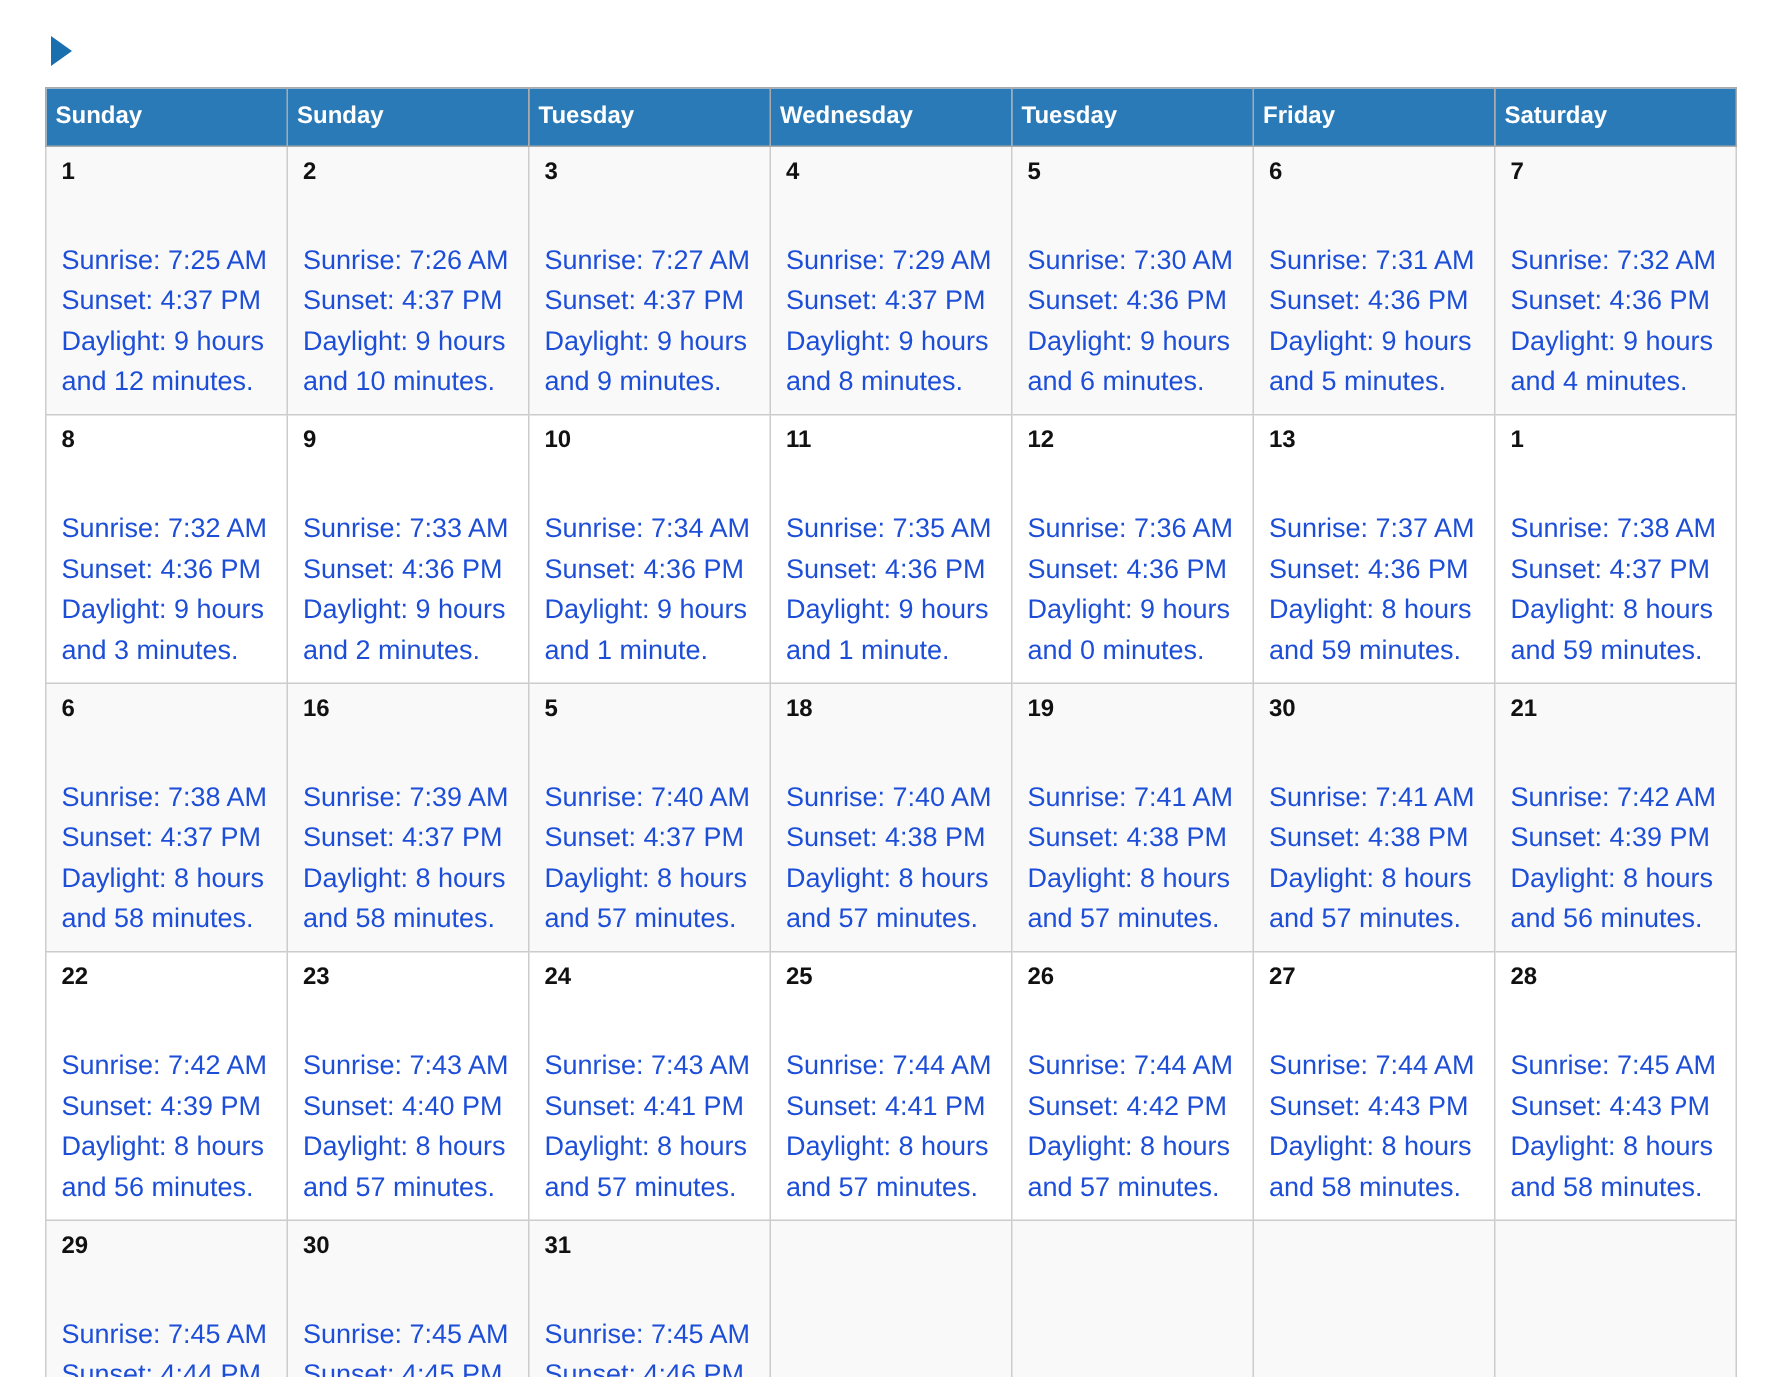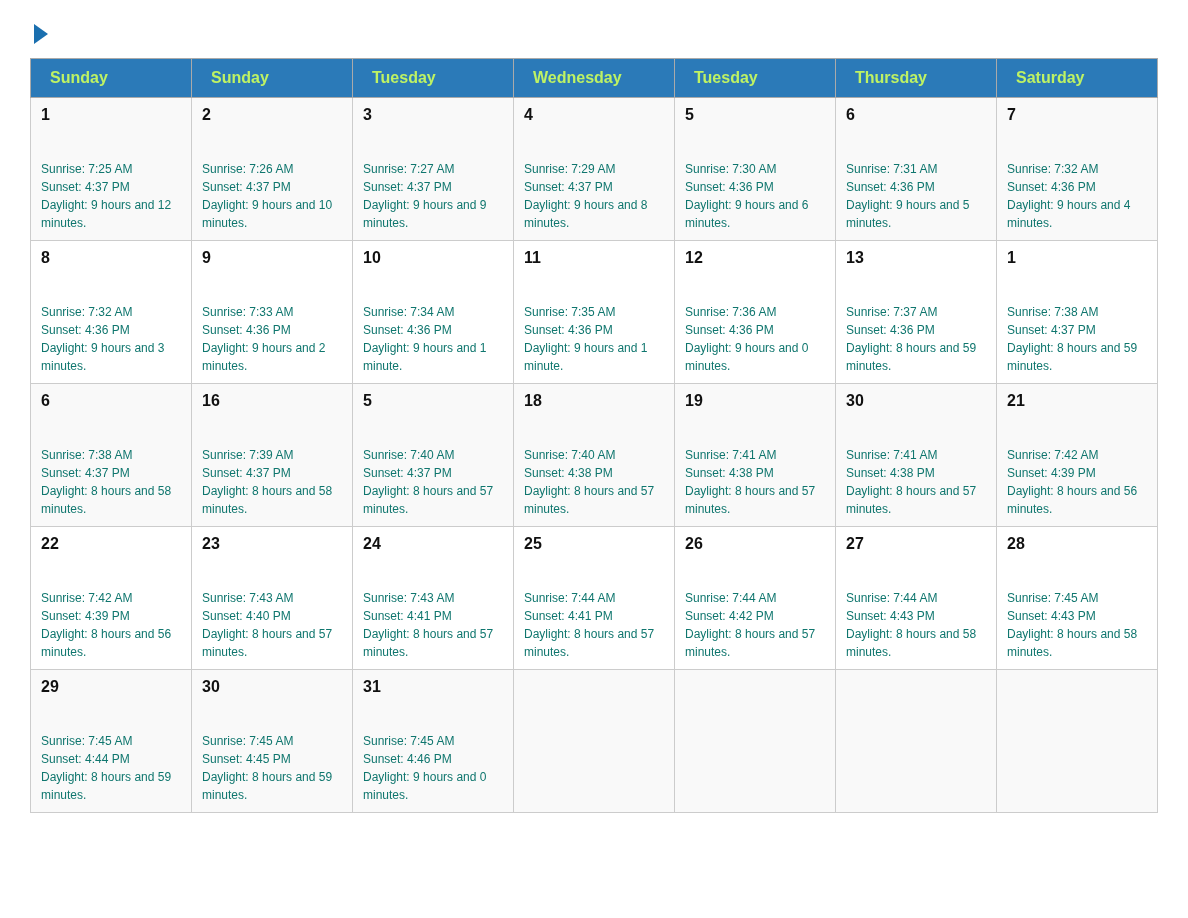--- a/index.html
+++ b/index.html
@@ -61,47 +61,47 @@
       color: #333;
       margin-top: 4px;
     }
     .calendar {
       width: 100%;
       border-collapse: collapse;
       border: 1px solid #aaa;
     }
     .calendar th {
       background-color: #2b7ab8;
-      color: #bef264;
+      color: #ffffff;
       font-size: 16px;
       font-weight: bold;
-      padding: 10px 19px;
+      padding: 10px 6px;
       text-align: left;
       border: 1px solid #aaa;
     }
     .calendar td {
       vertical-align: top;
       padding: 8px 10px;
       border: 1px solid #ccc;
       font-size: 13px;
       color: #333;
       width: calc(100% / 7);
       min-height: 100px;
     }
     .day-number {
       font-size: 16px;
       font-weight: bold;
       color: #111;
       display: block;
       margin-bottom: 4px;
     }
     .day-info {
-      font-size: 12px;
+      font-size: 18px;
       line-height: 1.5;
-      color: #0f766e;
+      color: #1d4ed8;
       margin-top: 36px;
     }
     .empty-cell {
       background: #fff;
     }
     tr:nth-child(odd) td {
       background-color: #f9f9f9;
     }
     tr:nth-child(even) td {
       background-color: #ffffff;
@@ -125,21 +125,21 @@
 </div>
 
 <table class="calendar">
   <thead>
     <tr>
     <th>Sunday</th>
         <th>Sunday</th>
         <th>Tuesday</th>
         <th>Wednesday</th>
         <th>Tuesday</th>
-        <th>Thursday</th>
+        <th>Friday</th>
         <th>Saturday</th>
       </tr>
   </thead>
   <tbody id="calendar-body">
   <tr>
         <td>
           <span class="day-number">1</span>
           <div class="day-info">Sunrise: 7:25 AM<br>Sunset: 4:37 PM<br>Daylight: 9 hours and 12 minutes.</div>
         </td>
         <td>

